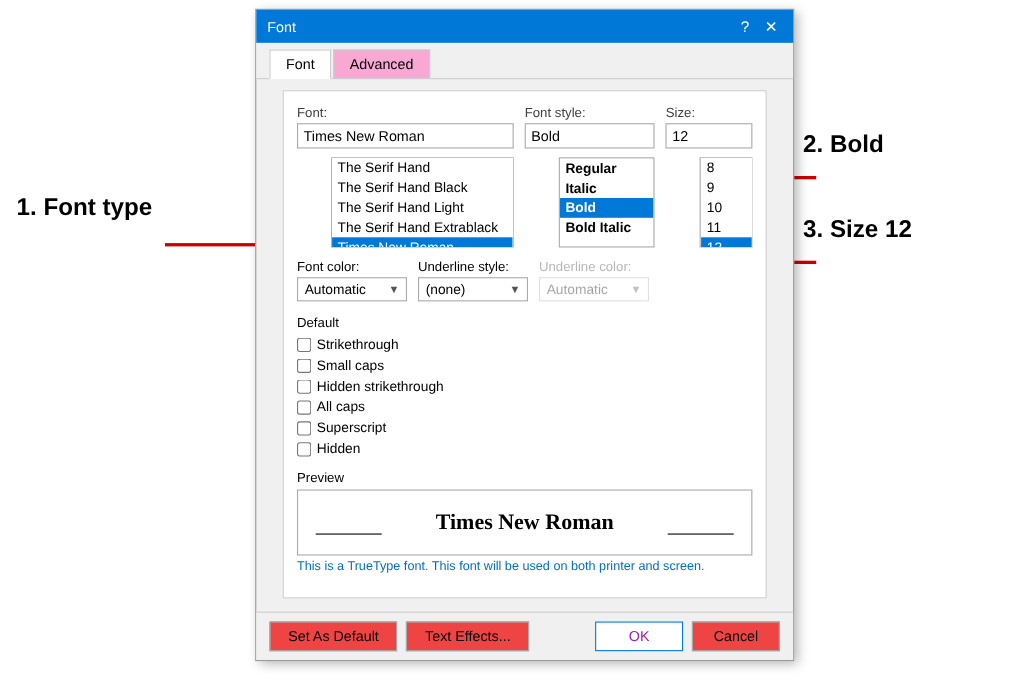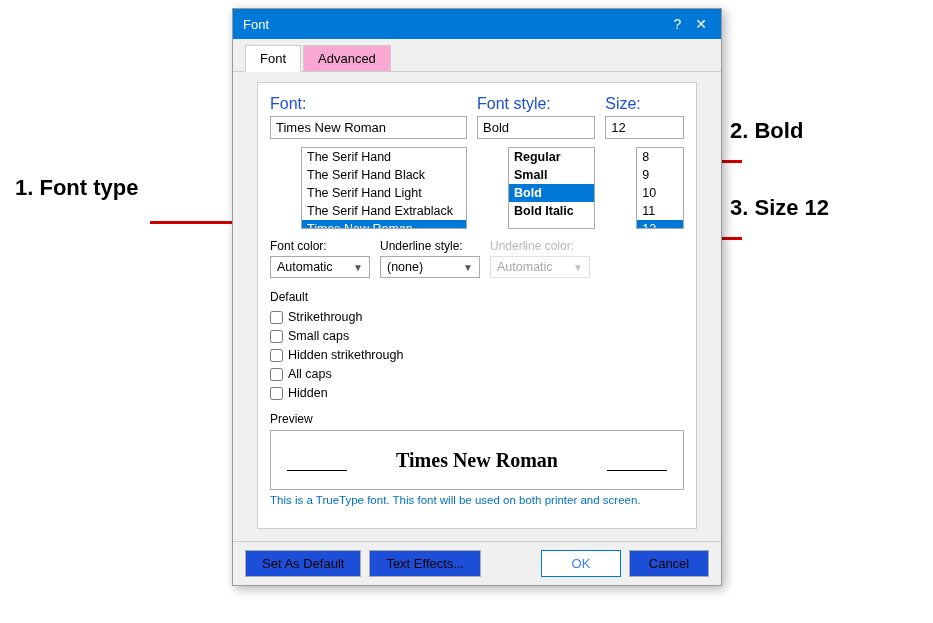--- a/index.html
+++ b/index.html
@@ -118,23 +118,23 @@
       margin-bottom: 8px;
     }
     .field-group {
       display: flex;
       flex-direction: column;
     }
     .field-group.font { flex: 2; }
     .field-group.style { flex: 1.2; }
     .field-group.size { flex: 0.8; }
     .field-label {
-      font-size: 16px;
+      font-size: 12px;
       margin-bottom: 3px;
-      color: #1d4ed8;
+      color: #404040;
     }
     .field-input {
       border: 1px solid #aaa;
       padding: 3px 5px;
       font-size: 13px;
       width: 100%;
       background: #fff;
     }
 
     
@@ -284,29 +284,29 @@
       justify-content: space-between;
       align-items: center;
       border-top: 1px solid #ccc;
     }
     .footer-left { display: flex; gap: 8px; }
     .footer-right { display: flex; gap: 8px; }
     .btn {
       padding: 5px 16px;
       font-size: 13px;
       border: 1px solid #aaa;
-      background: #1d4ed8;
+      background: #ef4444;
       cursor: pointer;
       min-width: 80px;
       text-align: center;
     }
     .btn.primary {
       background: #fff;
       border-color: #0078d7;
-      color: #3b82f6;
+      color: #a21caf;
     }
   </style>
 </head>
 <body>
 
 <div class="annotation" style="left:15px; top:175px;">
   <span>1. Font type</span>
 </div>
 <div class="arrow-right" style="left:150px; top:214px;">
   <div class="arrow-line" style="width:85px;"></div>
@@ -372,21 +372,21 @@
             <div class="list-item">The Serif Hand</div>
             <div class="list-item">The Serif Hand Black</div>
             <div class="list-item">The Serif Hand Light</div>
             <div class="list-item">The Serif Hand Extrablack</div>
             <div class="list-item selected">Times New Roman</div>
           </div>
         </div>
         <div class="list-box-wrap style">
           <div class="list-box">
             <div class="list-item">Regular</div>
-            <div class="list-item">Small</div>
+            <div class="list-item">Italic</div>
             <div class="list-item selected">Bold</div>
             <div class="list-item">Bold Italic</div>
           </div>
         </div>
         <div class="list-box-wrap size">
           <div class="list-box">
             <div class="list-item">8</div>
             <div class="list-item">9</div>
             <div class="list-item">10</div>
             <div class="list-item">11</div>
@@ -433,20 +433,24 @@
           <div class="effect-item">
             <input type="checkbox" style="">
             <label>Hidden strikethrough</label>
           </div>
           <div class="effect-item">
             <input type="checkbox" style="">
             <label>All caps</label>
           </div>
           <div class="effect-item">
             <input type="checkbox" style="">
+            <label>Superscript</label>
+          </div>
+          <div class="effect-item">
+            <input type="checkbox" style="">
             <label>Hidden</label>
           </div>
         </div>
       </div>
 
       <div class="preview-section">
         <div class="preview-title">Preview</div>
         <div class="preview-box">
           <div class="preview-lines">
             <div class="preview-line"></div>

